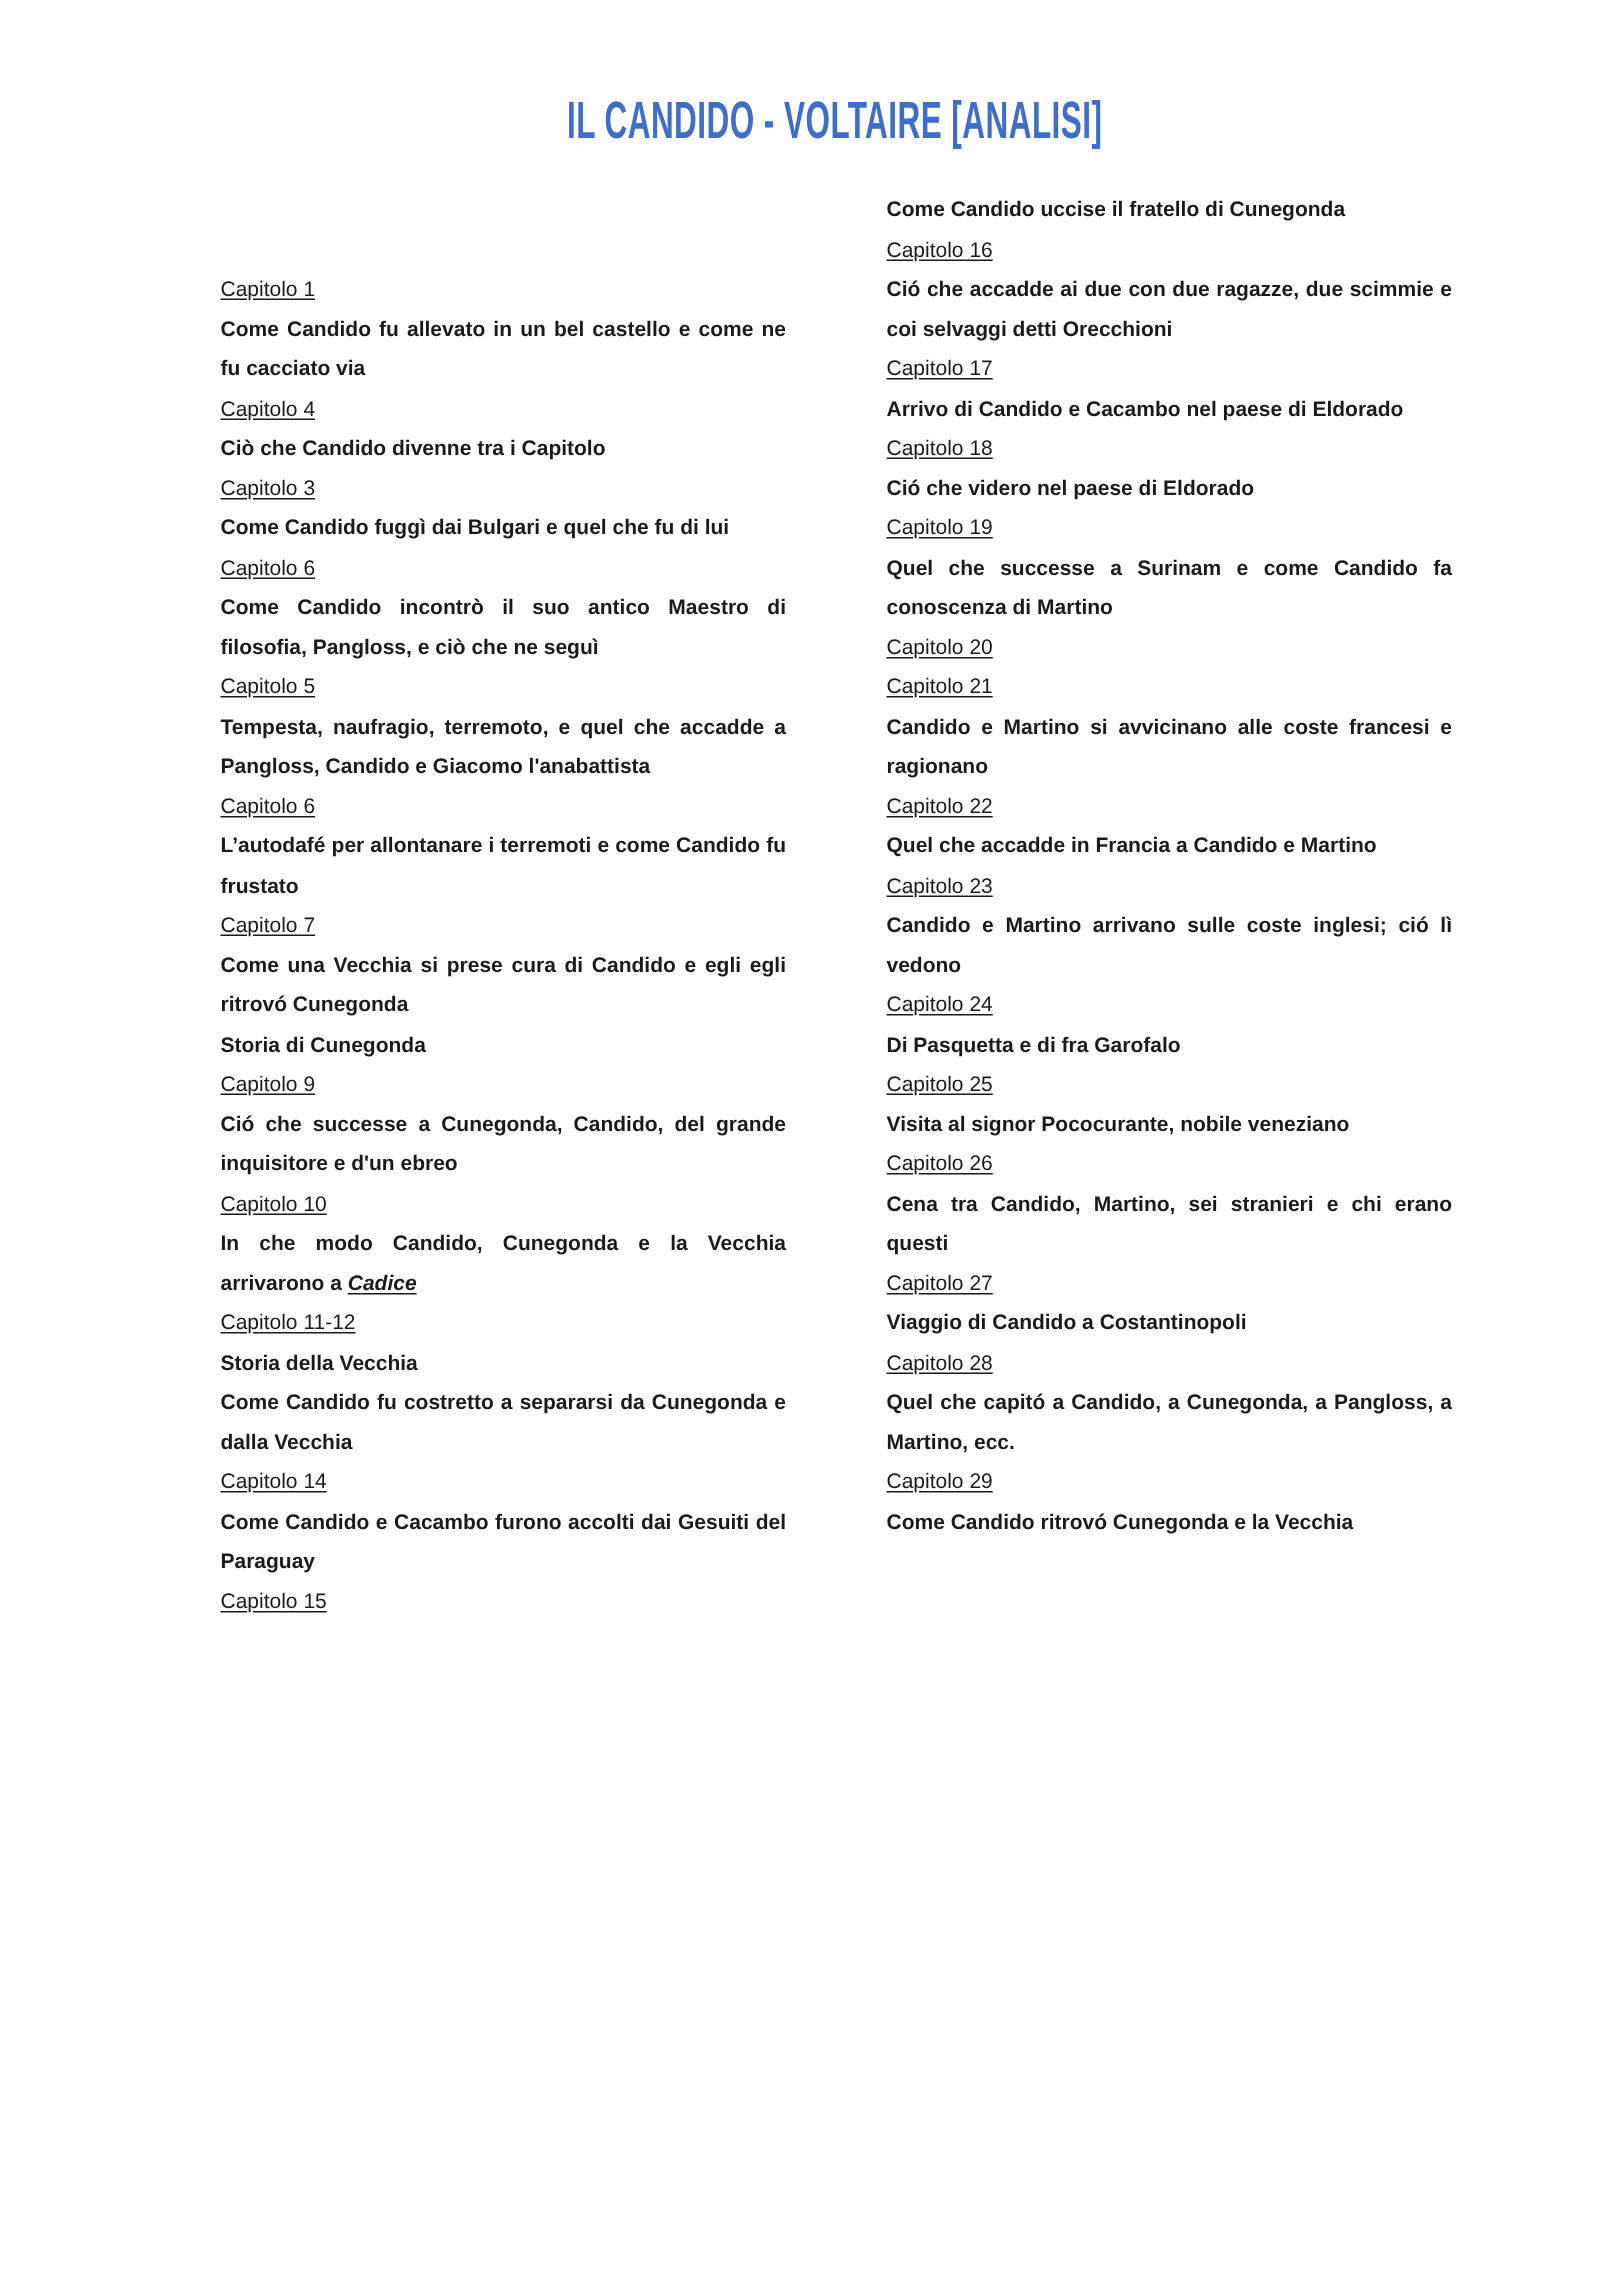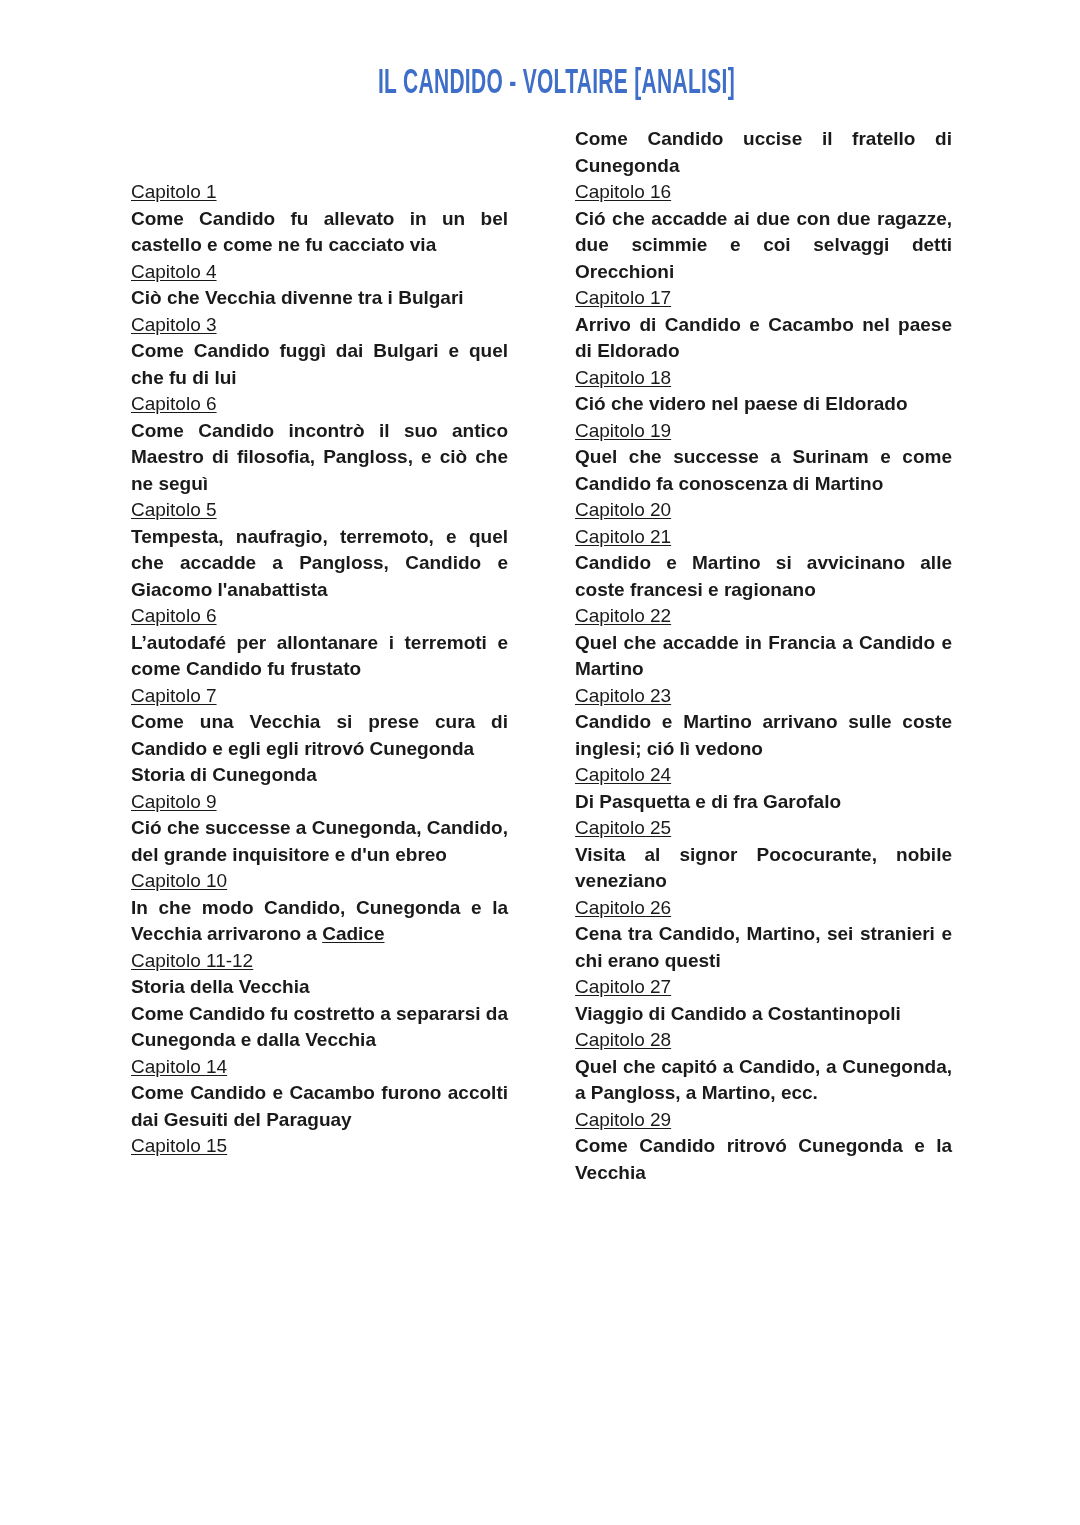--- a/index.html
+++ b/index.html
@@ -34,53 +34,55 @@
   }
   .content {
     position: absolute;
     left: 131px;
     top: 126px;
     display: flex;
     gap: 67px;
   }
   .col {
     width: 377px;
-    font-size: 19px;
+    font-size: 14px;
     line-height: 26.5px;
   }
   .col-left {
     padding-top: 53px; 
+    margin-left: 16px;
   }
   .chapter {
     font-weight: 400;
     text-decoration: underline;
     text-underline-offset: 2px;
   }
   .desc {
     font-weight: 700;
     text-align: justify;
   }
   .u {
     text-decoration: underline;
     text-underline-offset: 2px;
+    font-style: italic;
   }
 </style>
 </head>
 <body>
 
 <div class="page" style="background: rgb(255, 255, 255);">
   <div class="title-wrap">
     <span class="doc-title" style="color: rgb(62, 110, 200);">IL CANDIDO - VOLTAIRE [ANALISI]</span>
   </div>
   <div class="content">
     <div class="col col-left" id="col-left" style="color: rgb(26, 26, 26);">
         <div class="chapter">Capitolo 1</div>
         <div class="desc">Come Candido fu allevato in un bel castello e come ne fu cacciato via</div>
         <div class="chapter">Capitolo 4</div>
-        <div class="desc">Ciò che Vecchia divenne tra i Bulgari</div>
+        <div class="desc">Ciò che Candido divenne tra i Capitolo</div>
         <div class="chapter">Capitolo 3</div>
         <div class="desc">Come Candido fuggì dai Bulgari e quel che fu di lui</div>
         <div class="chapter">Capitolo 6</div>
         <div class="desc">Come Candido incontrò il suo antico Maestro di filosofia, Pangloss, e ciò che ne seguì</div>
         <div class="chapter">Capitolo 5</div>
         <div class="desc">Tempesta, naufragio, terremoto, e quel che accadde a Pangloss, Candido e Giacomo l'anabattista</div>
         <div class="chapter">Capitolo 6</div>
         <div class="desc">L’autodafé per allontanare i terremoti e come Candido fu frustato</div>
         <div class="chapter">Capitolo 7</div>
         <div class="desc">Come una Vecchia si prese cura di Candido e egli egli ritrovó Cunegonda</div>

